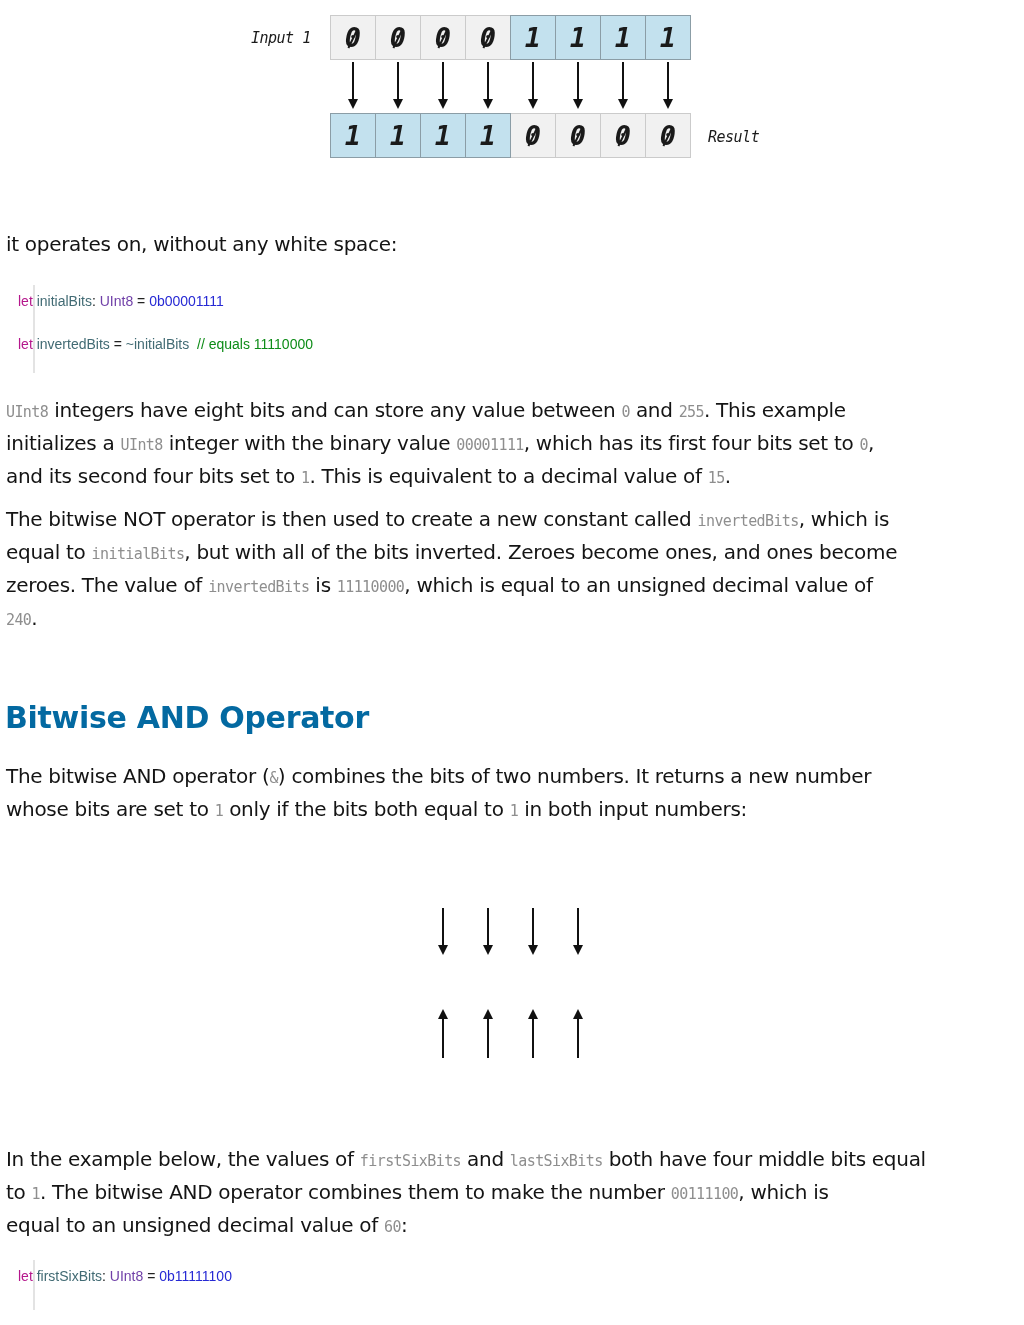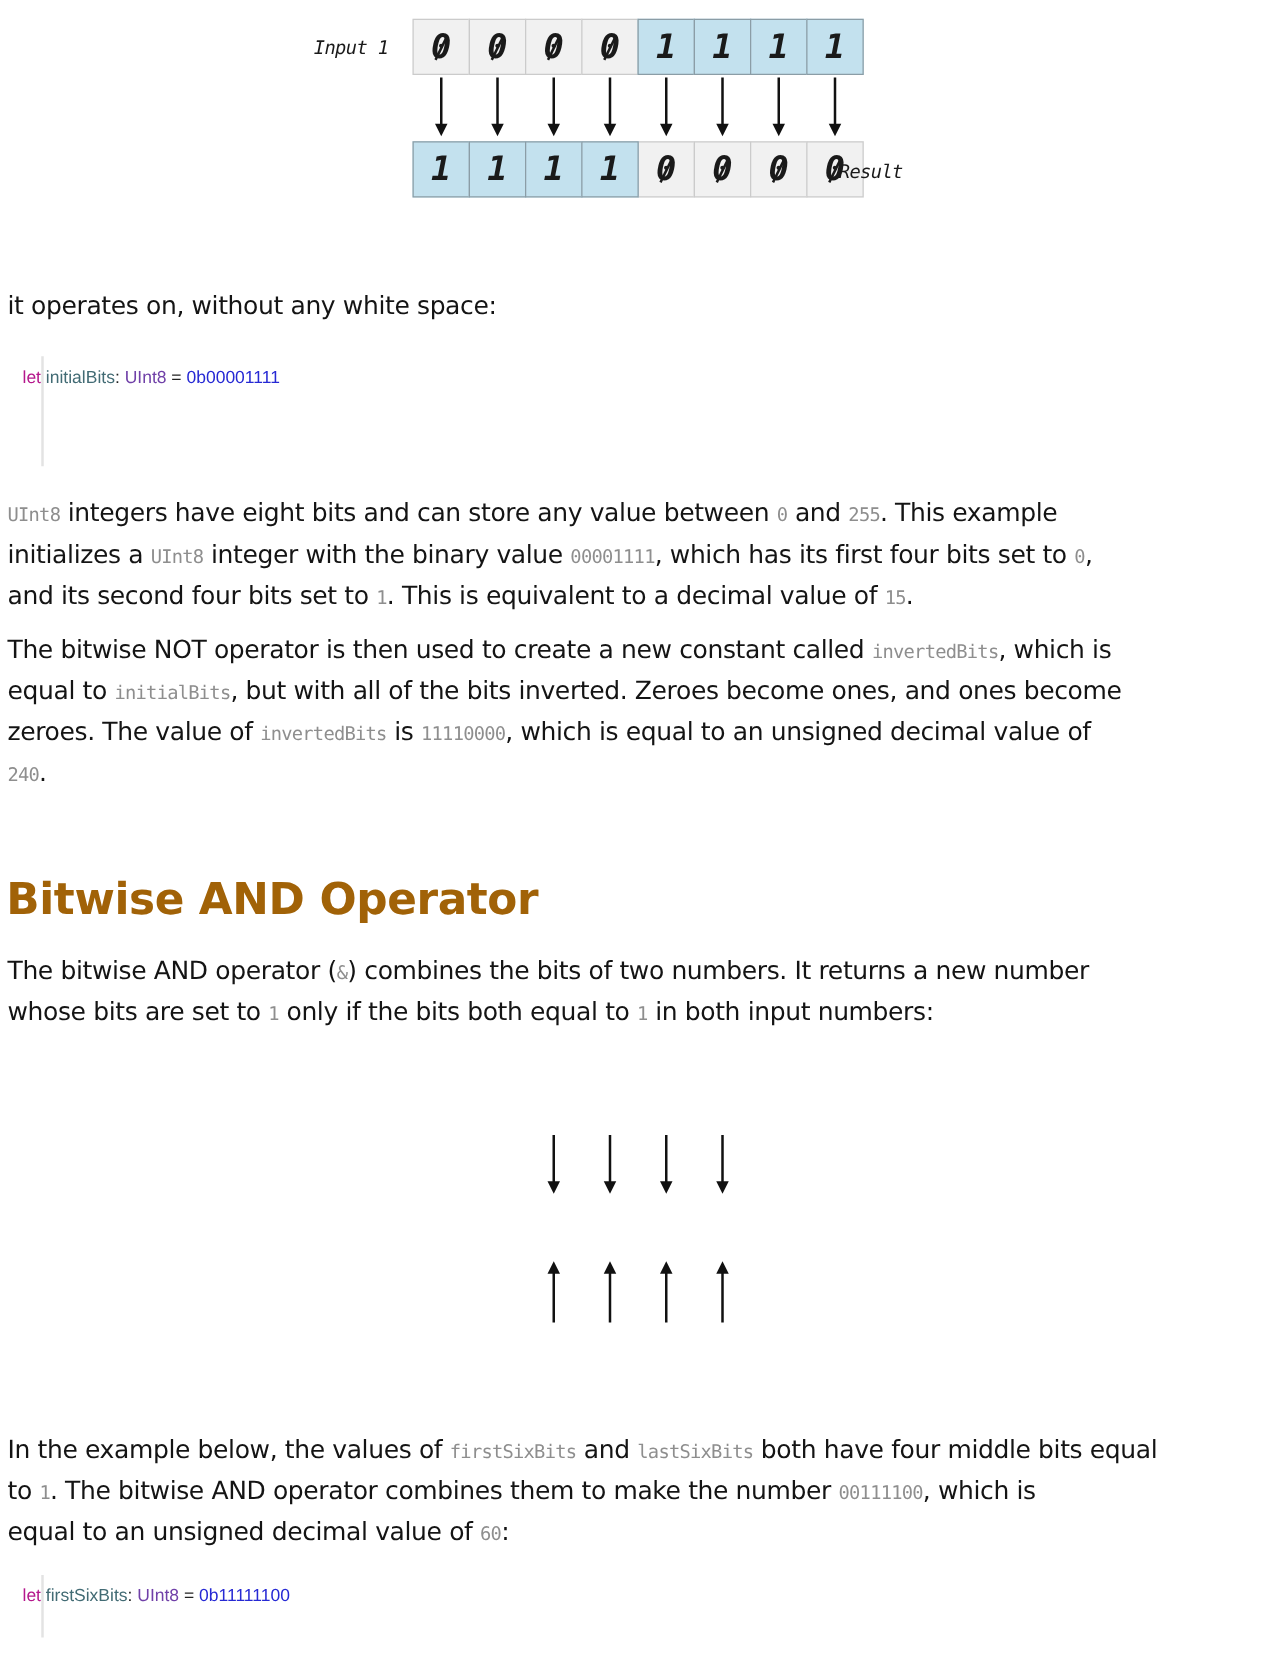--- a/index.html
+++ b/index.html
@@ -15,21 +15,21 @@
   }
   #p1{top:198px} #p2{top:395px} #p3{top:504px} #p4{top:761px} #p5{top:1144px}
   .inline-code{
     font-family:"DejaVu Sans Mono",monospace;
     font-size:15px;letter-spacing:-0.6px;
     color:var(--inline-code,#8e8e8e);
   }
   
   h2.section{
     position:absolute;left:5px;top:700px;margin:0;
-    font-size:35px;font-weight:bold;color:#a16207;letter-spacing:-0.3px;
+    font-size:30px;font-weight:bold;color:#0369a1;letter-spacing:-0.3px;
   }
   
   .codeblock{position:absolute;left:0;width:680px;font-family:"Liberation Sans",sans-serif;font-size:14px;}
   #code1{top:285px;height:88px;}
   #code2{top:1260px;height:50px;}
   .codeblock .vline{position:absolute;left:33px;top:0;bottom:0;width:2px;background:var(--code-gutter-line,#e3e3e3);}
   .code-line{position:absolute;left:18px;white-space:pre;}
   .tok-kw{color:var(--keyword,#b5178c);}
   .tok-id{color:var(--identifier,#426b74);}
   .tok-ty{color:var(--type,#7040a8);}
@@ -129,36 +129,37 @@
       </div>
       <div class="bit-cell cell-gray digit-zero">
         <span>0</span>
         <i class="slash"></i>
       </div>
       <div class="bit-cell cell-gray digit-zero">
         <span>0</span>
         <i class="slash"></i>
       </div>
     </div>
-  <span class="dlabel" style="left:671px;top:128px">Result</span>
+  <span class="dlabel" style="left:708px;top:128px">Result</span>
 <div class="arrow arrow-down" style="left: 352px; top: 62px; height: 38px;"></div>
     <div class="arrow arrow-down" style="left: 397px; top: 62px; height: 38px;"></div>
     <div class="arrow arrow-down" style="left: 442px; top: 62px; height: 38px;"></div>
     <div class="arrow arrow-down" style="left: 487px; top: 62px; height: 38px;"></div>
     <div class="arrow arrow-down" style="left: 532px; top: 62px; height: 38px;"></div>
     <div class="arrow arrow-down" style="left: 577px; top: 62px; height: 38px;"></div>
     <div class="arrow arrow-down" style="left: 622px; top: 62px; height: 38px;"></div>
     <div class="arrow arrow-down" style="left: 667px; top: 62px; height: 38px;"></div>
   </div>
 
 <div class="para" id="p1"><br><span>it operates on, without any white space:</span></div>
 
 <div class="codeblock" id="code1">
   <div class="vline"></div>
   <div class="code-line" style="top:8px"><span class="tok-kw">let</span><span class="tok-pl"> </span><span class="tok-id">initialBits</span><span class="tok-pl">: </span><span class="tok-ty">UInt8</span><span class="tok-pl"> = </span><span class="tok-num">0b00001111</span></div>
+  <div class="code-line" style="top:51px"><span class="tok-kw">let</span><span class="tok-pl"> </span><span class="tok-id">invertedBits</span><span class="tok-pl"> = </span><span class="tok-id">~initialBits</span><span class="tok-pl">  </span><span class="tok-com">// equals 11110000</span></div>
 </div>
 
 <div class="para" id="p2"><span class="inline-code">UInt8</span><span> integers have eight bits and can store any value between </span><span class="inline-code">0</span><span> and </span><span class="inline-code">255</span><span>. This example</span><br><span>initializes a </span><span class="inline-code">UInt8</span><span> integer with the binary value </span><span class="inline-code">00001111</span><span>, which has its first four bits set to </span><span class="inline-code">0</span><span>,</span><br><span>and its second four bits set to </span><span class="inline-code">1</span><span>. This is equivalent to a decimal value of </span><span class="inline-code">15</span><span>.</span></div>
 <div class="para" id="p3"><span>The bitwise NOT operator is then used to create a new constant called </span><span class="inline-code">invertedBits</span><span>, which is</span><br><span>equal to </span><span class="inline-code">initialBits</span><span>, but with all of the bits inverted. Zeroes become ones, and ones become</span><br><span>zeroes. The value of </span><span class="inline-code">invertedBits</span><span> is </span><span class="inline-code">11110000</span><span>, which is equal to an unsigned decimal value of</span><br><span class="inline-code">240</span><span>.</span></div>
 
 <h2 class="section">Bitwise AND Operator</h2>
 
 <div class="para" id="p4"><span>The bitwise AND operator (</span><span class="inline-code">&amp;</span><span>) combines the bits of two numbers. It returns a new number</span><br><span>whose bits are set to </span><span class="inline-code">1</span><span> only if the bits both equal to </span><span class="inline-code">1</span><span> in both input numbers:</span></div>
 
 <div class="diagram" id="and-diagram">

